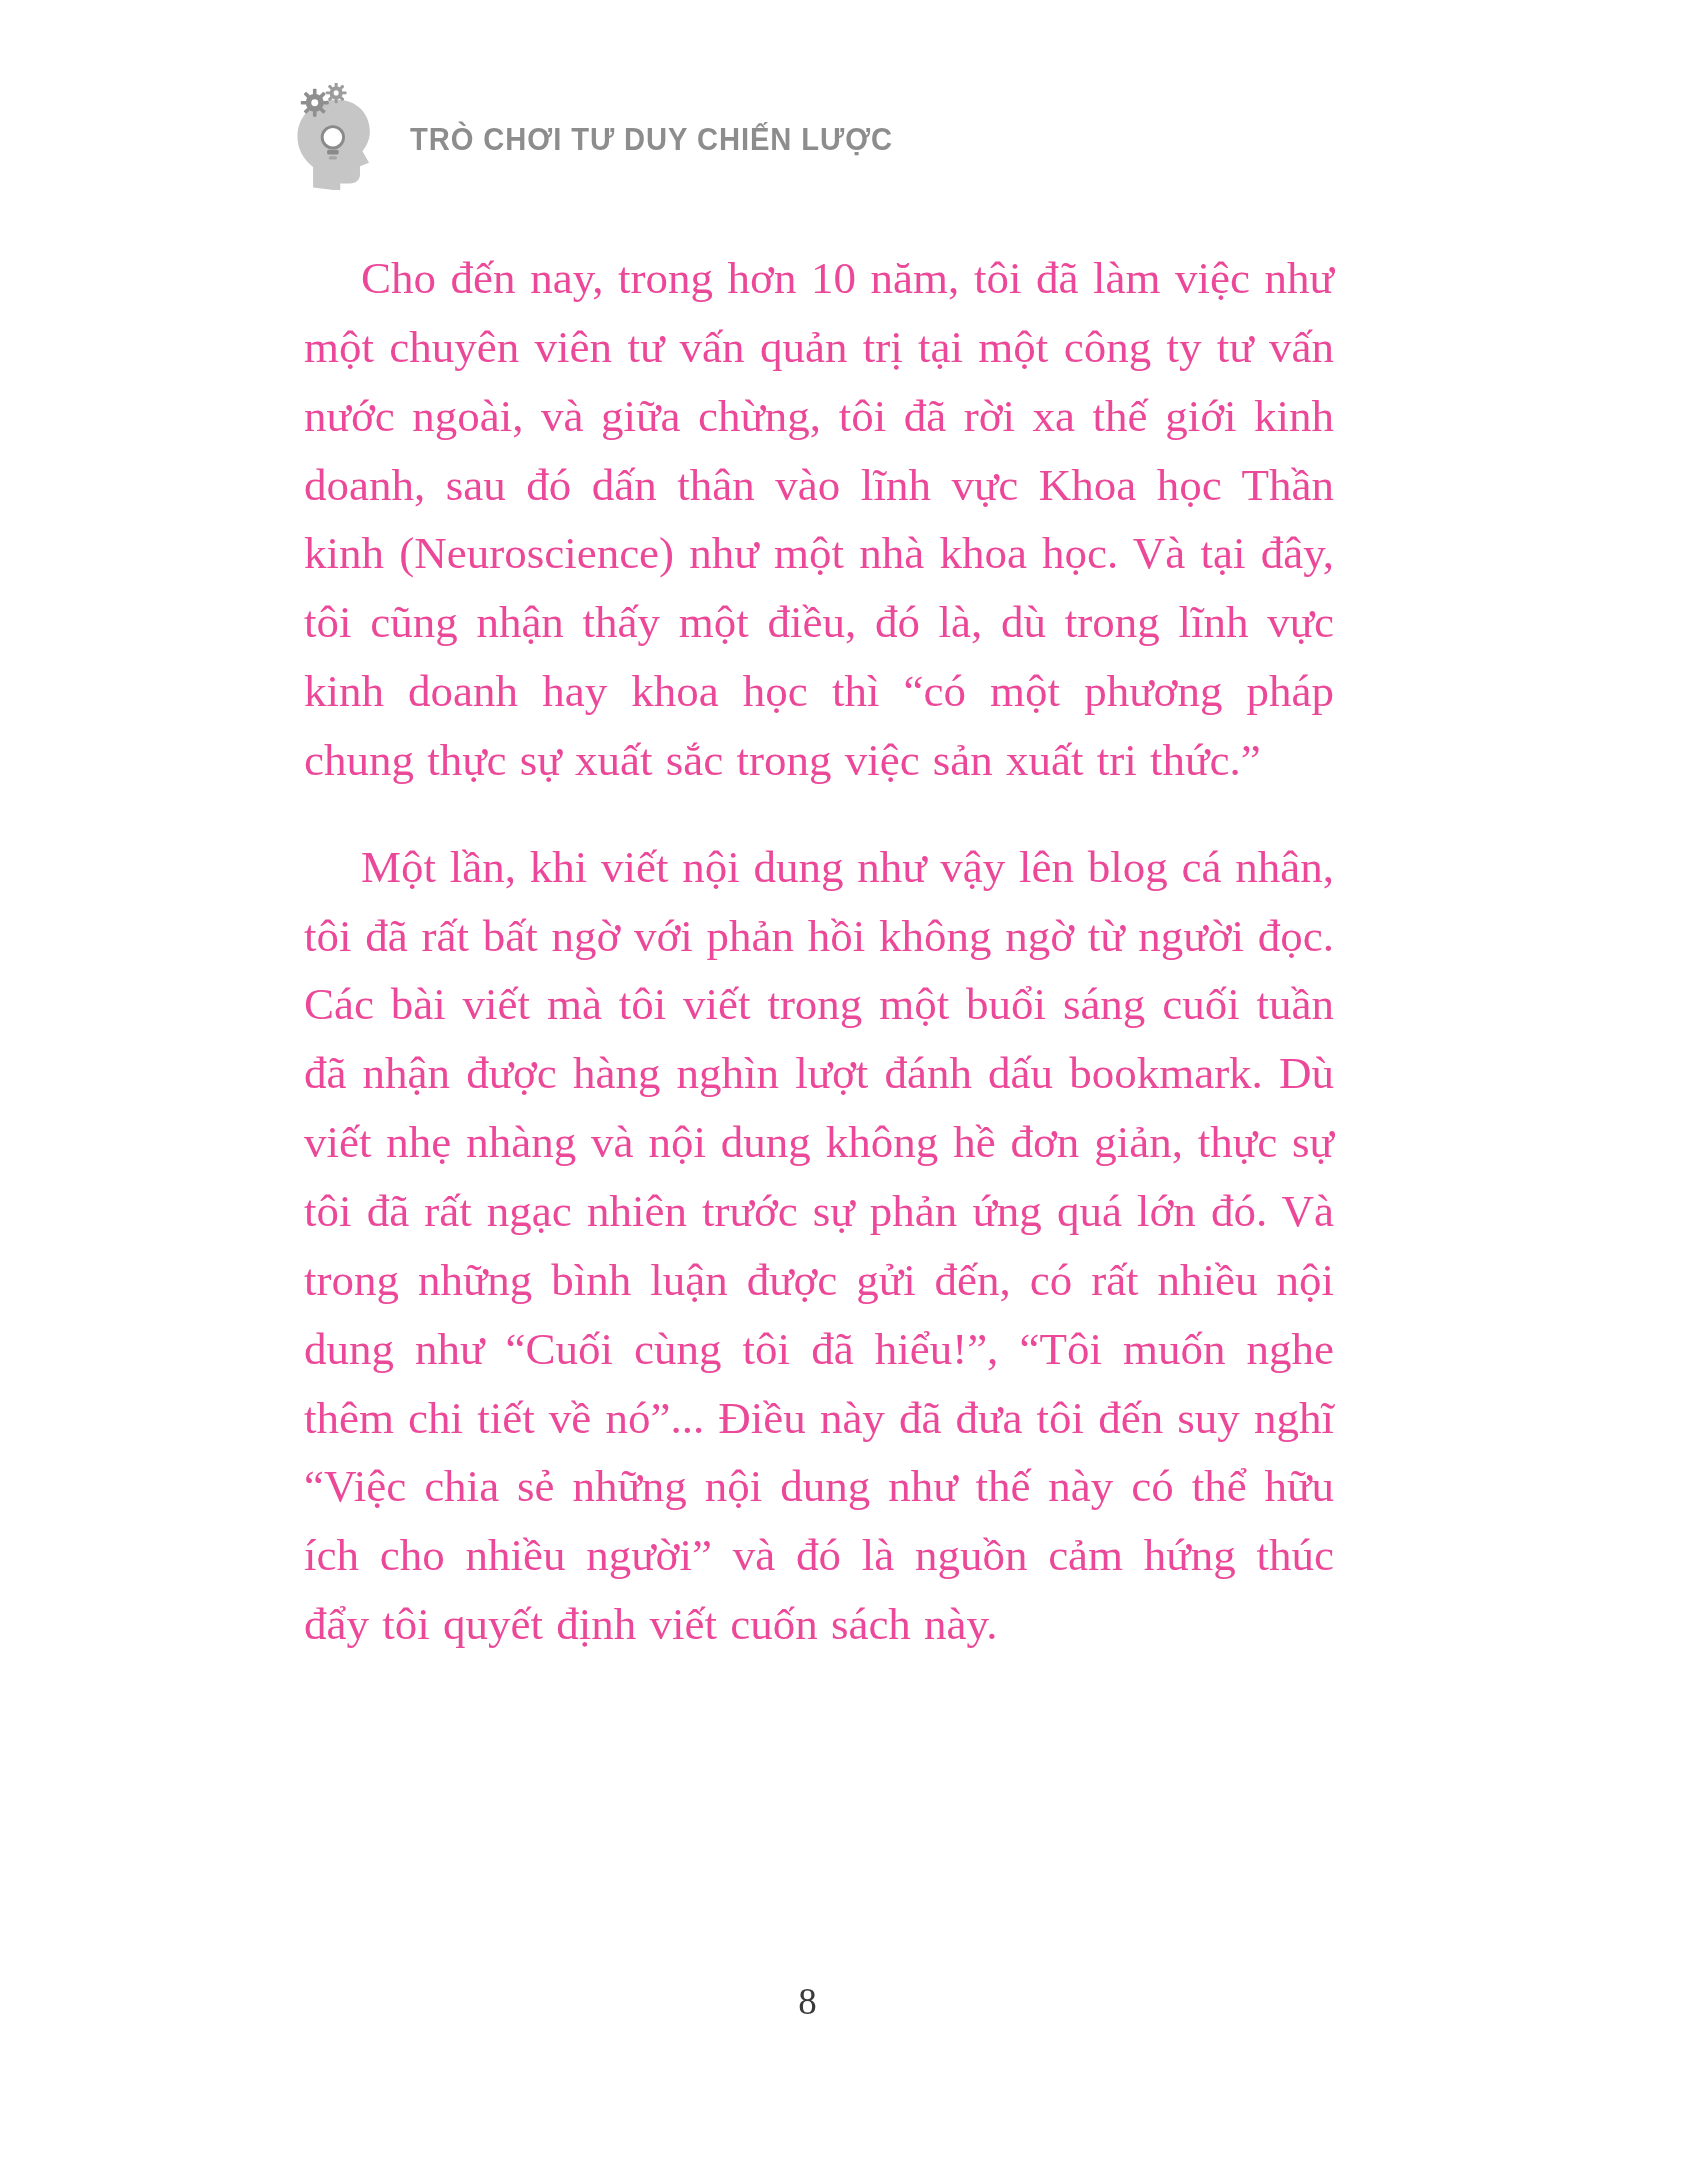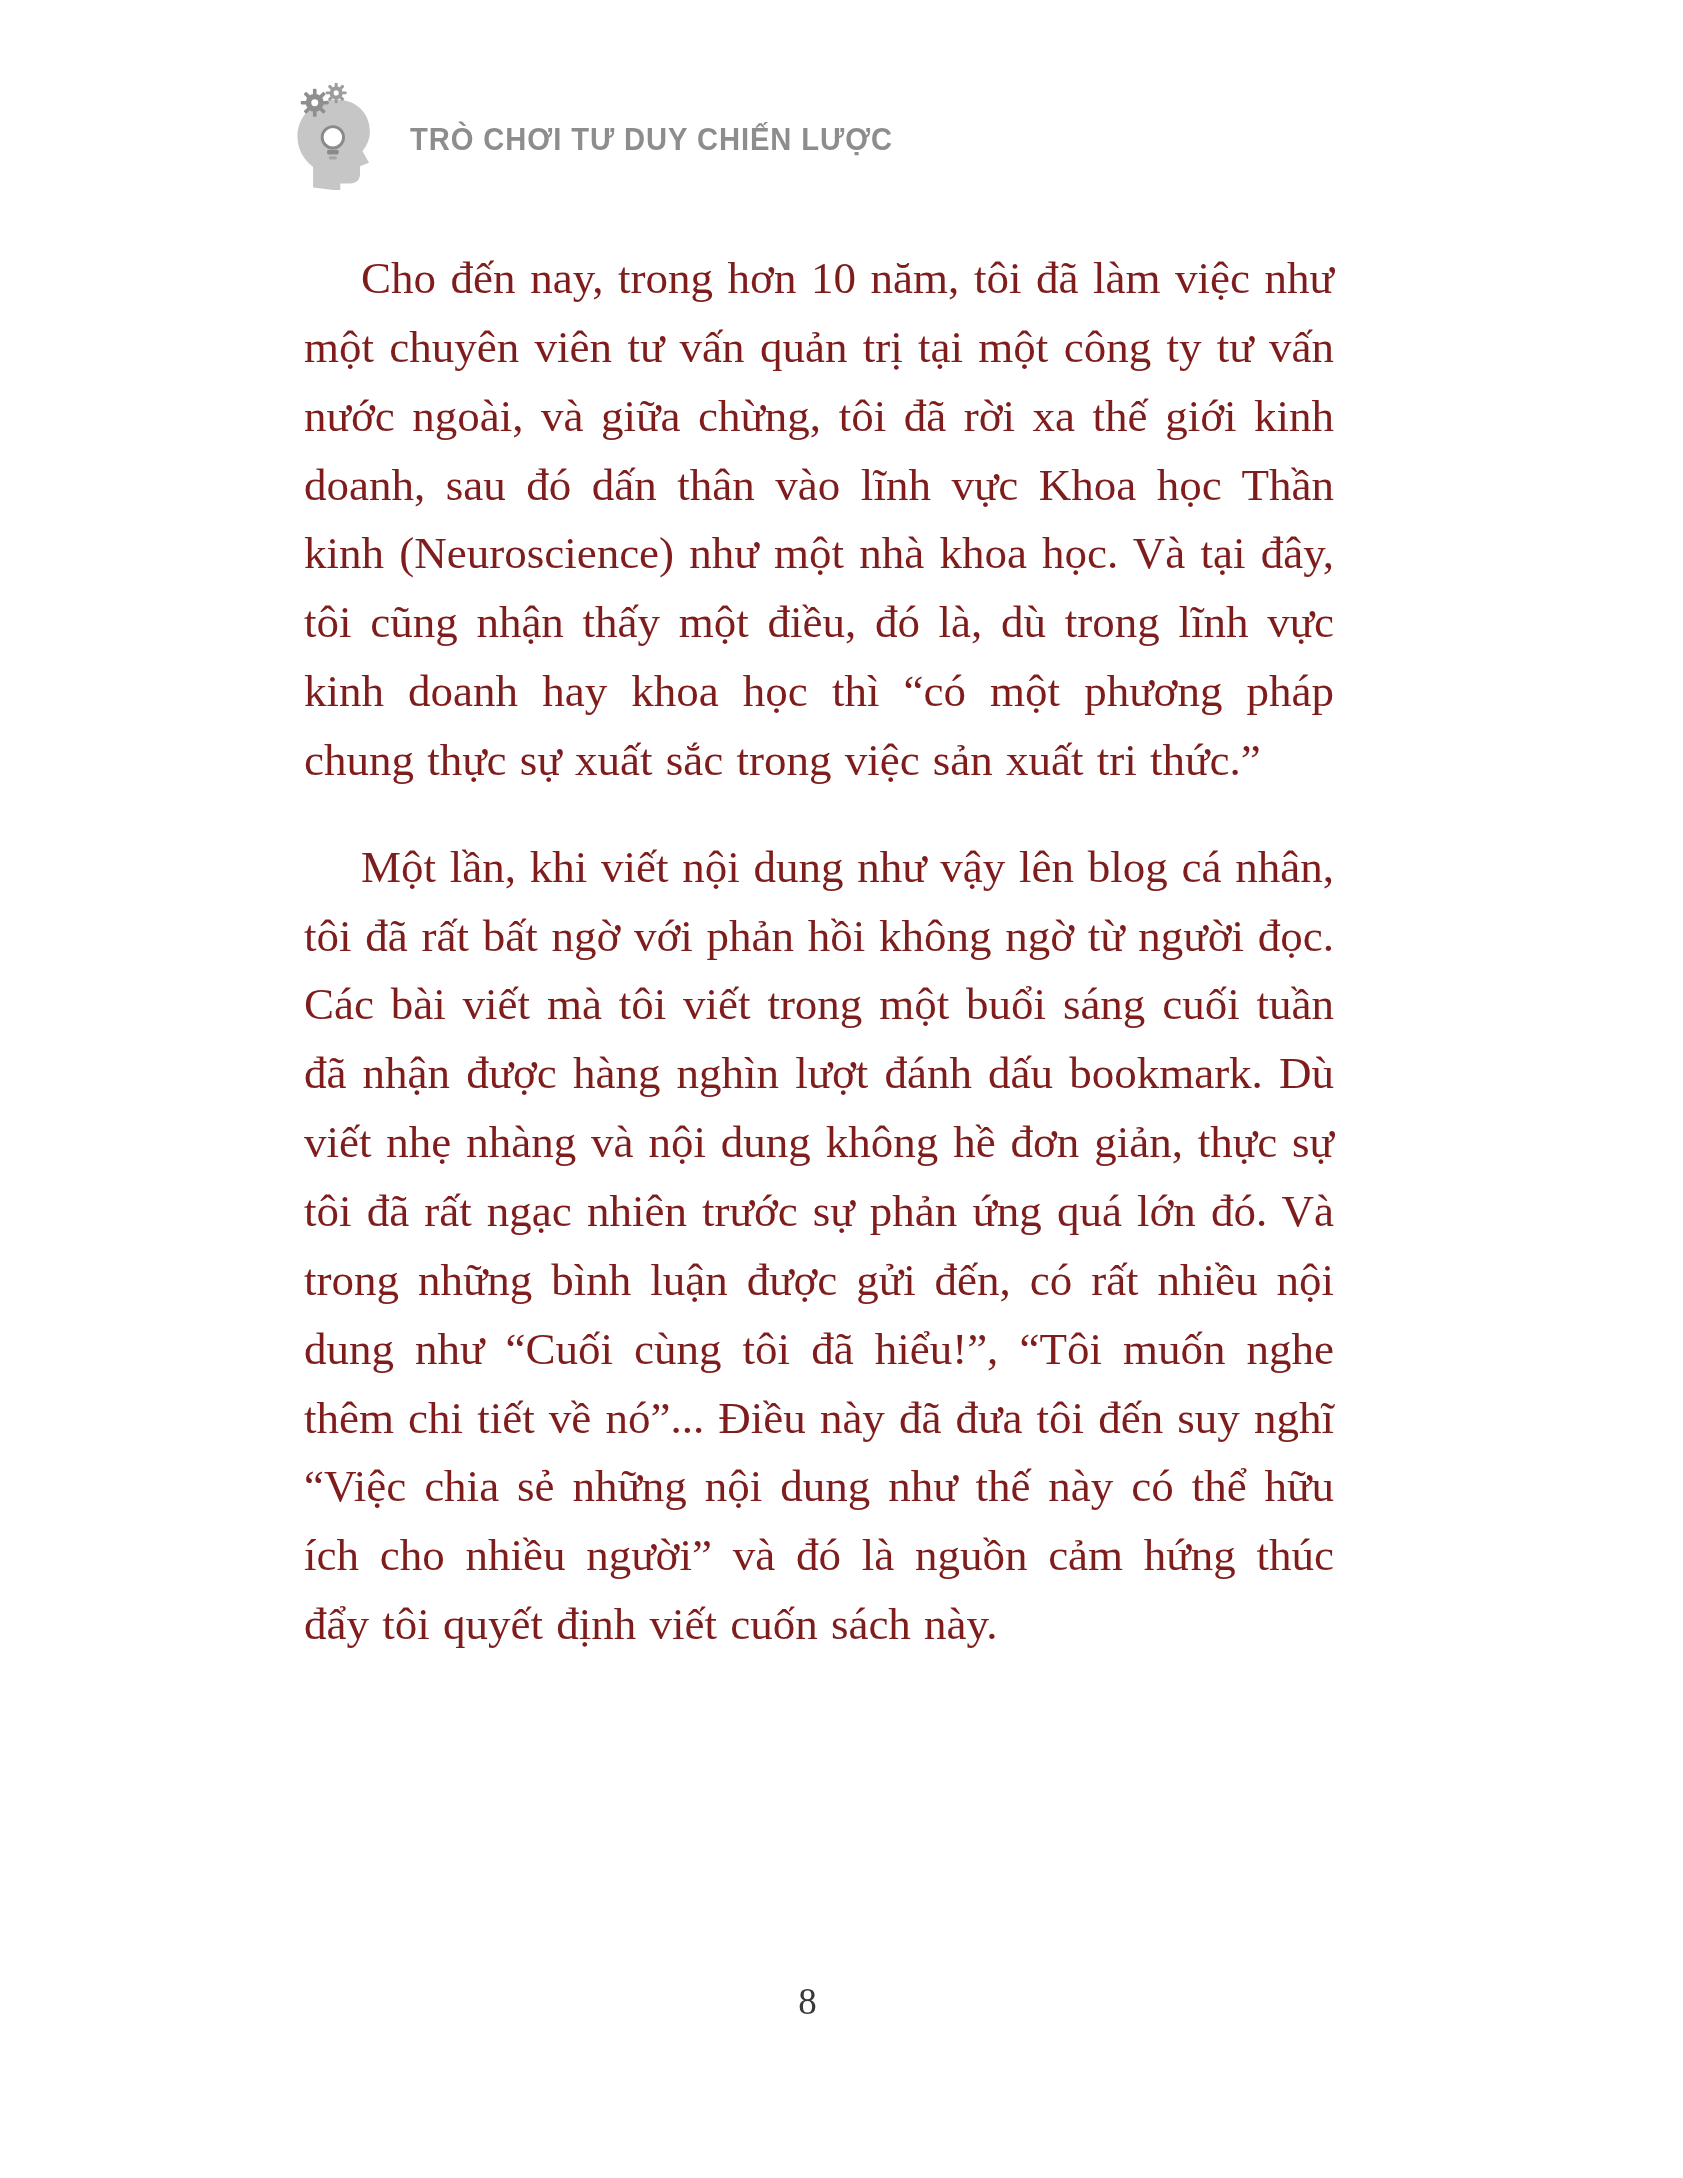--- a/index.html
+++ b/index.html
@@ -42,21 +42,21 @@
   .content {
     position: absolute;
     left: 304px;
     top: 244px;
     width: 1030px;
   }
   .content p {
     margin: 0 0 38px 0;
     font-size: 45px;
     line-height: 1.53;
-    color: #7f1d1d;
+    color: #ec4899;
     text-align: justify;
     text-indent: 57px;
     word-spacing: 2px;
   }
   .page-number {
     position: absolute;
     left: 0;
     right: 0;
     top: 1980px;
     text-align: center;

